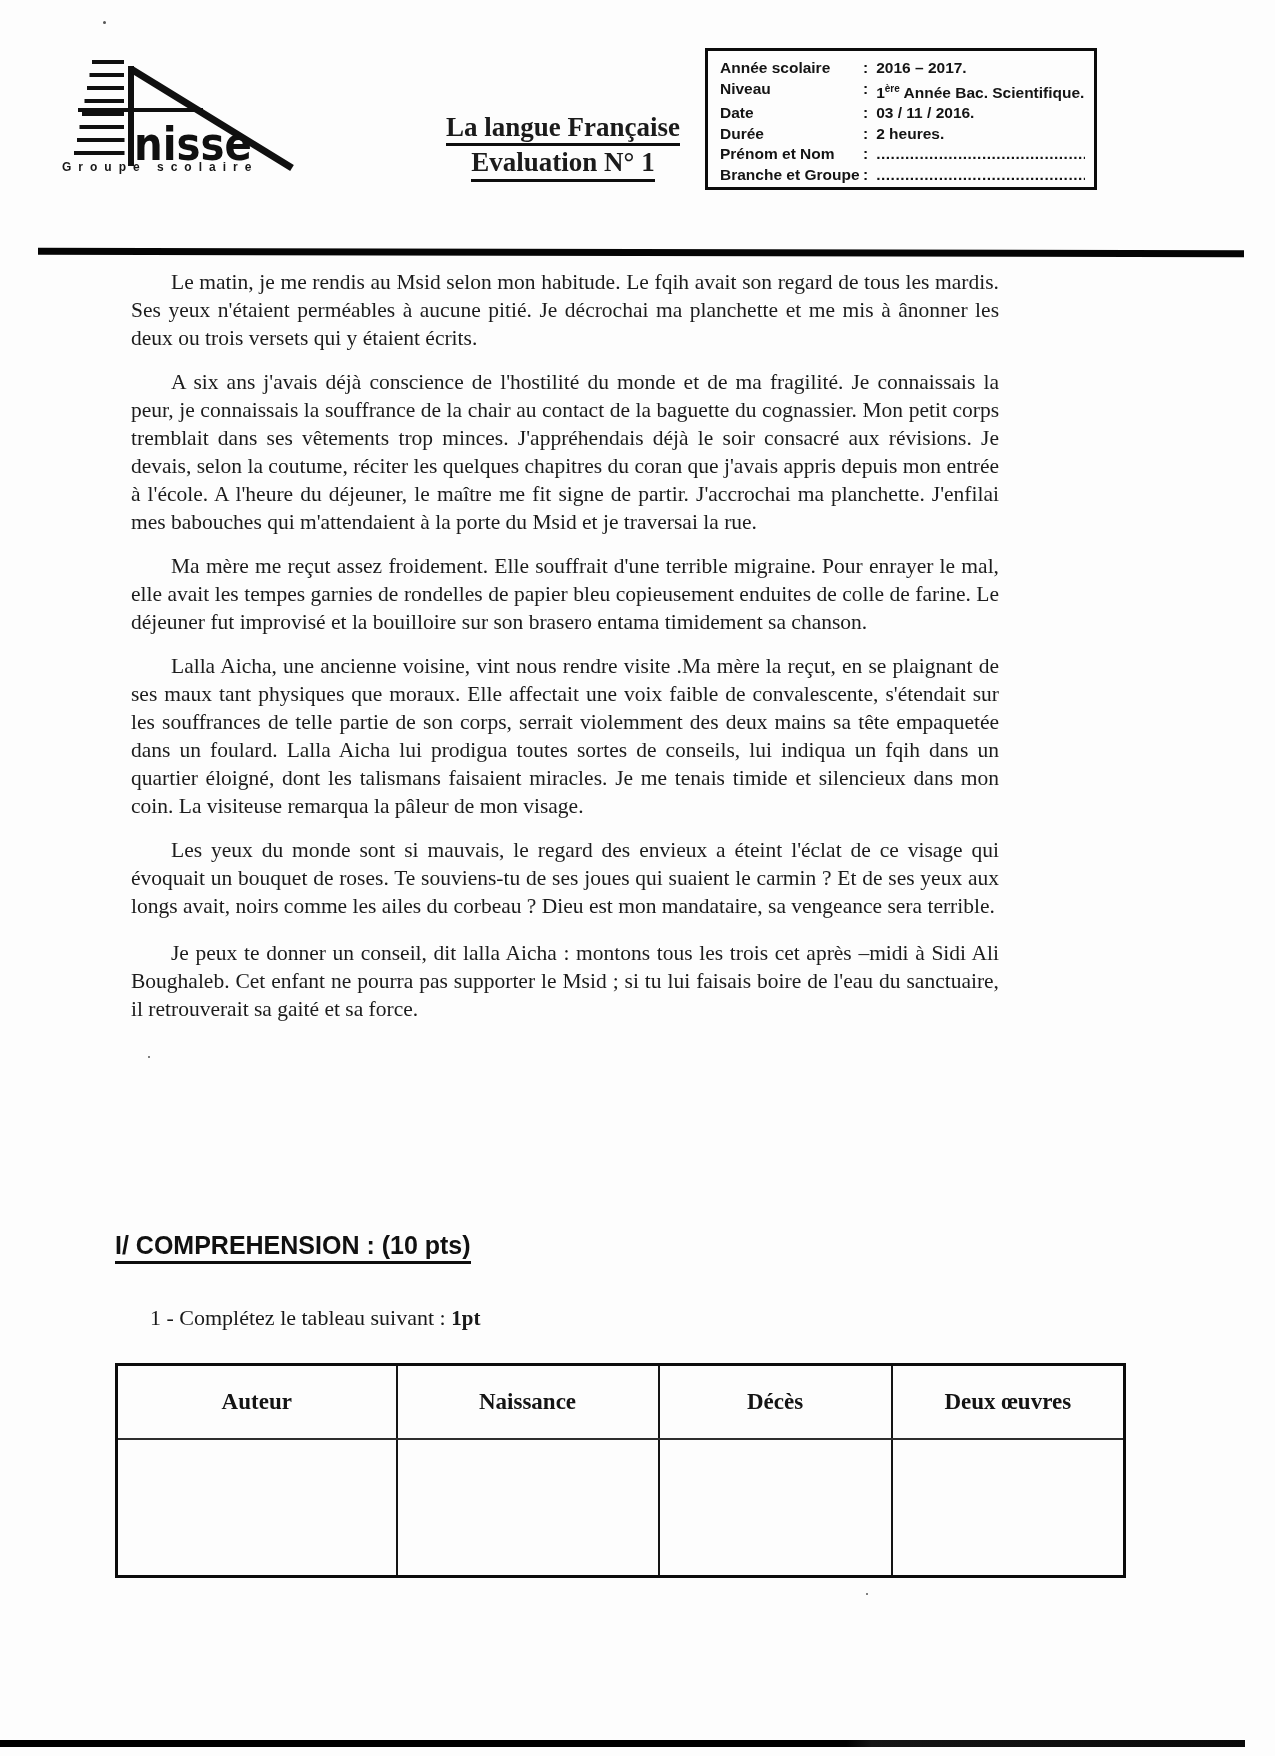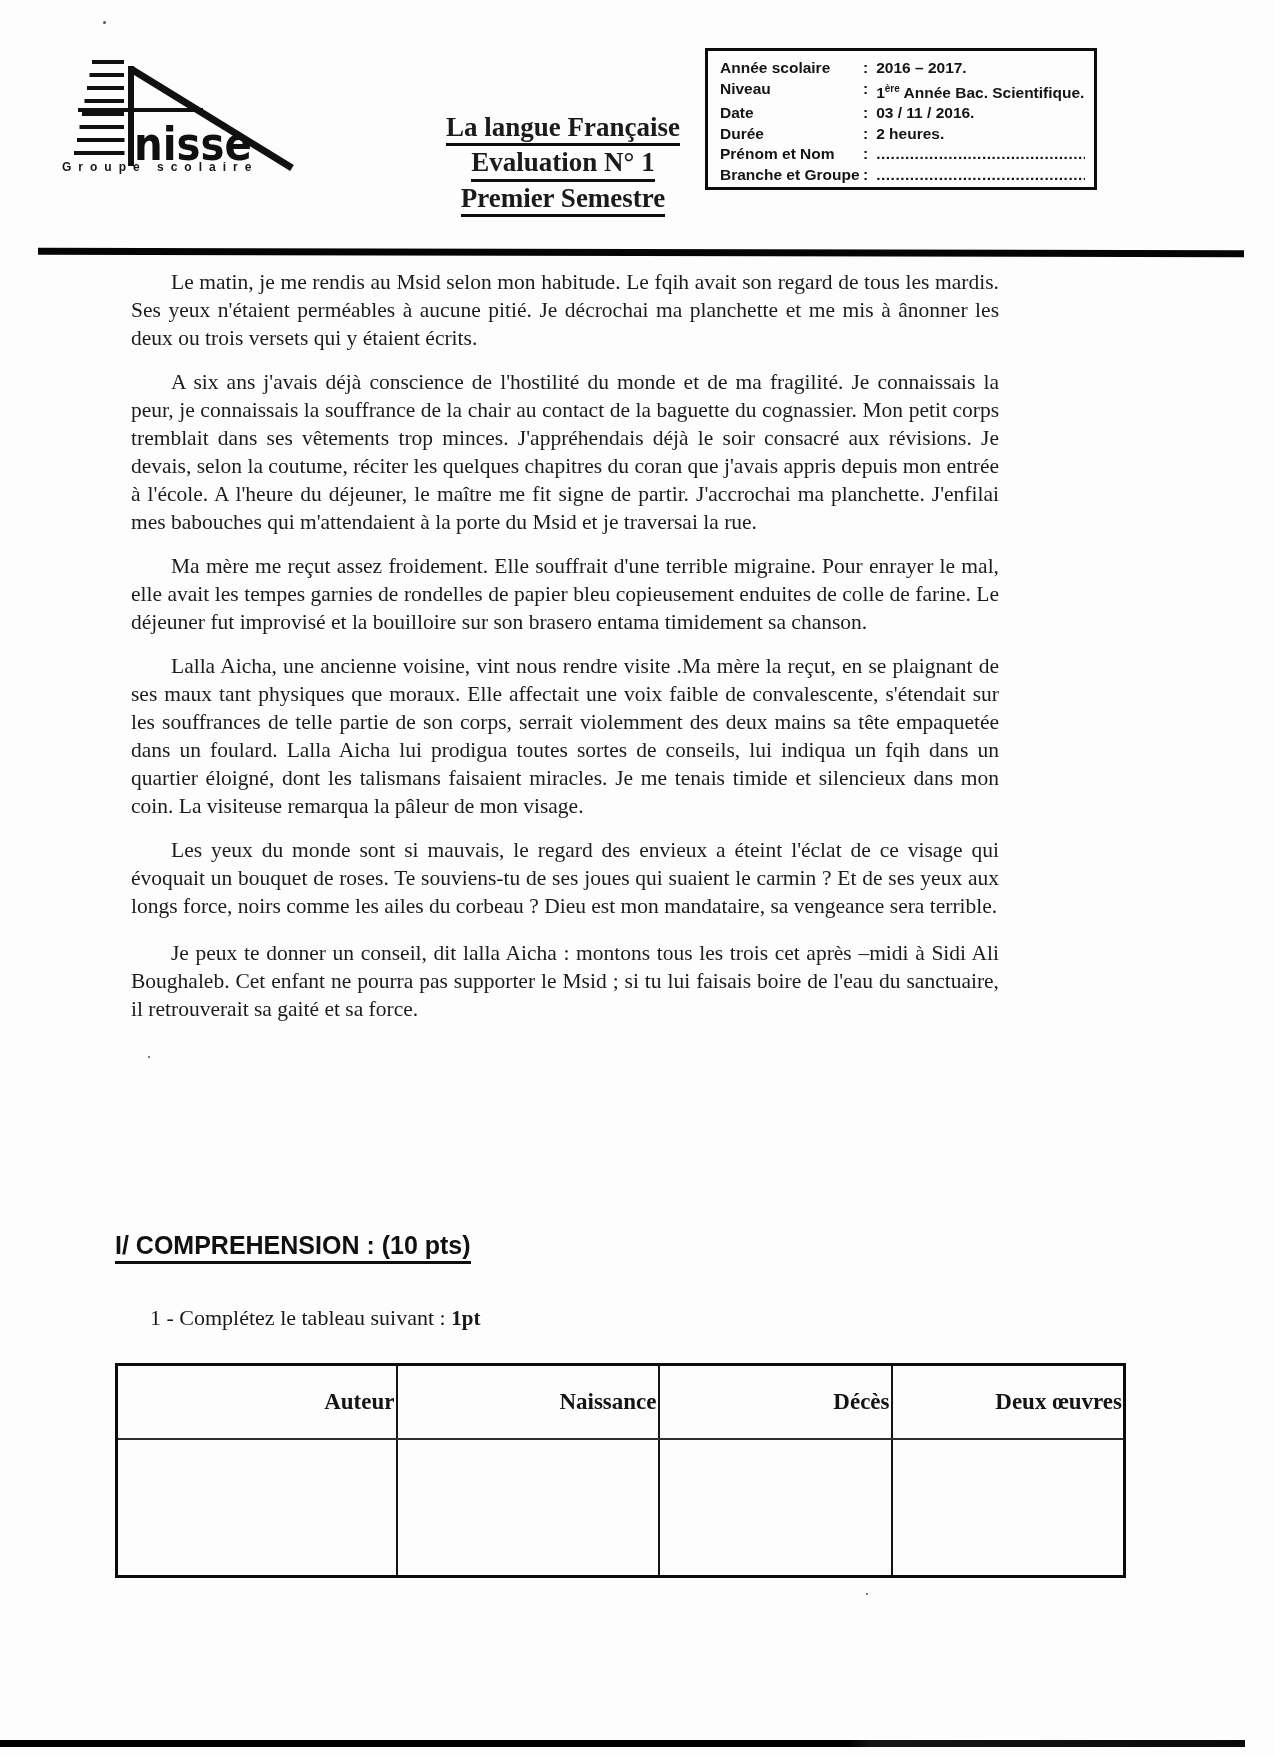--- a/index.html
+++ b/index.html
@@ -62,21 +62,21 @@
   .q1 b { font-size:21px; }
 
   
   table.tbl {
     position:absolute; left:115px; top:1363px; width:1008px; height:207px;
     border-collapse:collapse; table-layout:fixed;
   }
   table.tbl th, table.tbl td { border:2px solid #151515; }
   table.tbl { border:3px solid #0c0c0c; }
   table.tbl th {
-    height:70px; font-size:23px; font-weight:bold; text-align:right; vertical-align:middle;
+    height:70px; font-size:23px; font-weight:bold; text-align:center; vertical-align:middle;
     border-bottom:2px solid #2e2e2e; color:#141414; font-family:"Liberation Serif", serif;
   }
   table.tbl td { height:133px; }
 
   
   .speck { position:absolute; background:#555; border-radius:50%; }
   .speck.s1 { left:103px; top:21px; width:3px; height:3px; }
   .speck.s2 { left:148px; top:1056px; width:2px; height:2px; }
   .speck.s3 { left:866px; top:1593px; width:2px; height:2px; }
 </style>
@@ -99,21 +99,20 @@
     <rect x="70" y="16" width="6" height="100" fill="#101010"></rect>
     <line x1="73" y1="19" x2="234" y2="118" stroke="#101010" stroke-width="7"></line>
     <line x1="20" y1="60" x2="145" y2="60" stroke="#101010" stroke-width="4"></line>
     <text x="76" y="110" font-family="DejaVu Sans, sans-serif" font-weight="bold" font-size="46" fill="#101010" textLength="118" lengthAdjust="spacingAndGlyphs">nisse</text>
   </svg>
   <div class="logo-subtitle">Groupe scolaire</div>
 
   <div class="titleblock">
     <div class="tline"><span class="u">La langue Française</span></div>
     <div class="tline"><span class="u">Evaluation N° 1</span></div>
-    <div class="tline"><span class="u">Premier Semestre</span></div>
   </div>
 
   <div class="infobox">
     <div class="irow">
       <span class="ilbl">Année scolaire</span>
         <span class="icolon">:</span>
       <span class="ival">2016 – 2017.</span>
     </div>
     <div class="irow">
       <span class="ilbl">Niveau</span>
@@ -142,21 +141,21 @@
     </div>
   </div>
 
   <div class="rule-top"></div>
 
   <div class="bodytext">
     <p class="first">Le matin, je me rendis au Msid selon mon habitude. Le fqih avait son regard de tous les mardis. Ses yeux n'étaient perméables à aucune pitié. Je décrochai ma planchette et me mis à ânonner les deux ou trois versets qui y étaient écrits.</p>
     <p class="para">A six ans j'avais déjà conscience de l'hostilité du monde et de ma fragilité. Je connaissais la peur, je connaissais la souffrance de la chair au contact de la baguette du cognassier. Mon petit corps tremblait dans ses vêtements trop minces. J'appréhendais déjà le soir consacré aux révisions. Je devais, selon la coutume, réciter les quelques chapitres du coran que j'avais appris depuis mon entrée à l'école. A l'heure du déjeuner, le maître me fit signe de partir. J'accrochai ma planchette. J'enfilai mes babouches qui m'attendaient à la porte du Msid et je traversai la rue.</p>
     <p class="para">Ma mère me reçut assez froidement. Elle souffrait d'une terrible migraine. Pour enrayer le mal, elle avait les tempes garnies de rondelles de papier bleu copieusement enduites de colle de farine. Le déjeuner fut improvisé et la bouilloire sur son brasero entama timidement sa chanson.</p>
     <p class="para">Lalla Aicha, une ancienne voisine, vint nous rendre visite .Ma mère la reçut, en se plaignant de ses maux tant physiques que moraux. Elle affectait une voix faible de convalescente, s'étendait sur les souffrances de telle partie de son corps, serrait violemment des deux mains sa tête empaquetée dans un foulard. Lalla Aicha lui prodigua toutes sortes de conseils, lui indiqua un fqih dans un quartier éloigné, dont les talismans faisaient miracles. Je me tenais timide et silencieux dans mon coin. La visiteuse remarqua la pâleur de mon visage.</p>
-    <p class="cont">Les yeux du monde sont si mauvais, le regard des envieux a éteint l'éclat de ce visage qui évoquait un bouquet de roses. Te souviens-tu de ses joues qui suaient le carmin ? Et de ses yeux aux longs force, noirs comme les ailes du corbeau ? Dieu est mon mandataire, sa vengeance sera terrible.</p>
+    <p class="cont">Les yeux du monde sont si mauvais, le regard des envieux a éteint l'éclat de ce visage qui évoquait un bouquet de roses. Te souviens-tu de ses joues qui suaient le carmin ? Et de ses yeux aux longs avait, noirs comme les ailes du corbeau ? Dieu est mon mandataire, sa vengeance sera terrible.</p>
     <p class="biggap">Je peux te donner un conseil, dit lalla Aicha : montons tous les trois cet après –midi à Sidi Ali Boughaleb. Cet enfant ne pourra pas supporter le Msid ; si tu lui faisais boire de l'eau du sanctuaire, il retrouverait sa gaité et sa force.</p>
   </div>
 
   <div class="section-heading">
     <span class="hu">I/ COMPREHENSION : (10 pts)</span>
   </div>
 
   <div class="q1">
     <span>1 - Complétez le tableau suivant : </span><b>1pt</b>
   </div>

